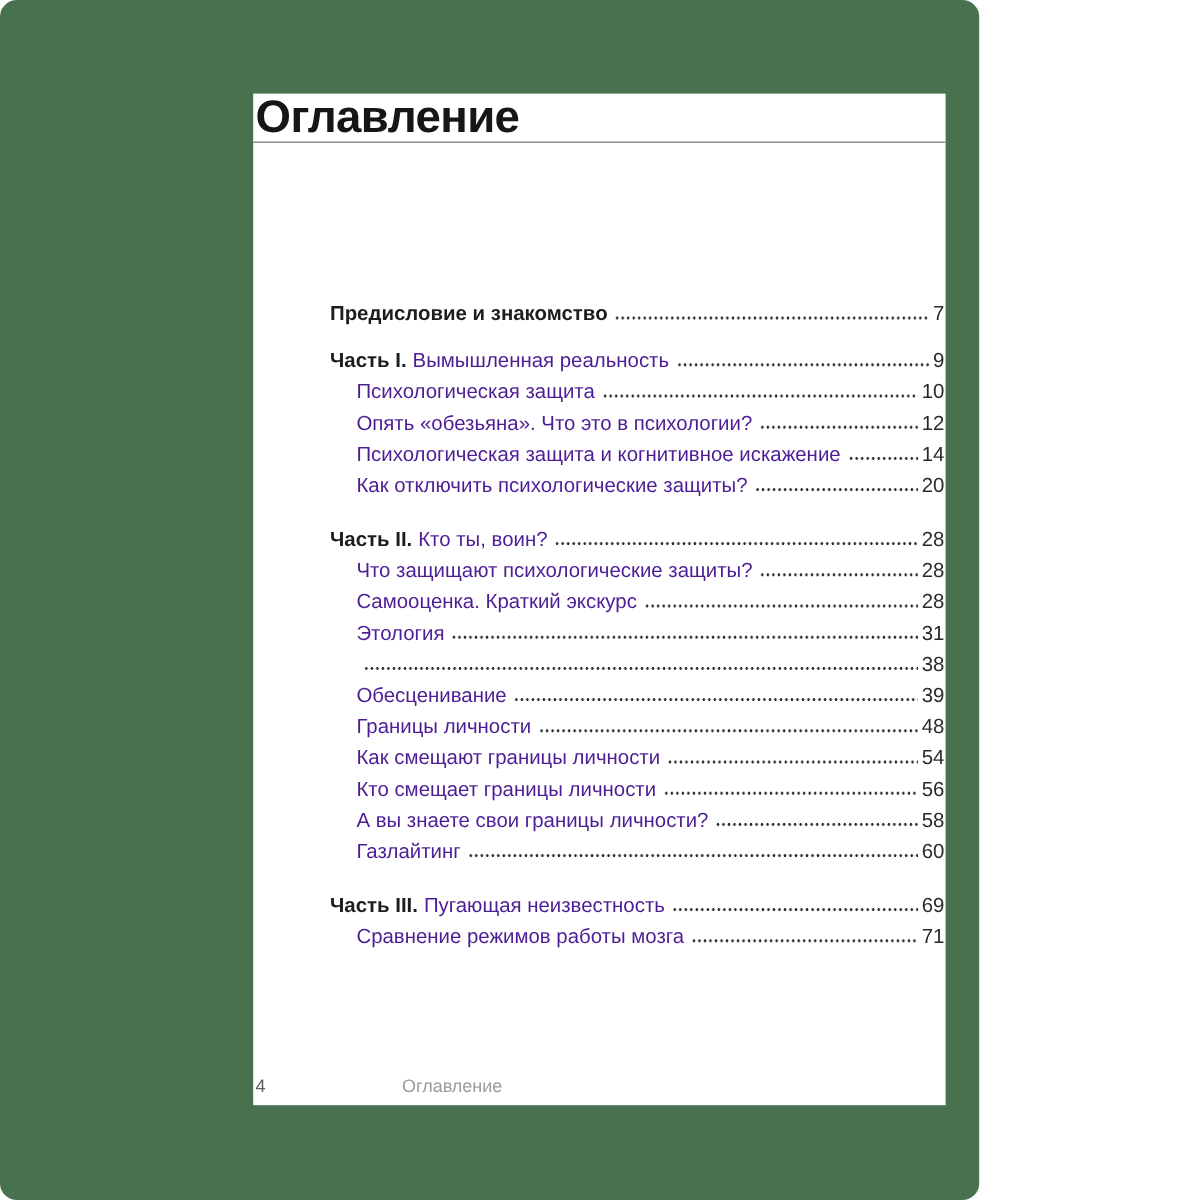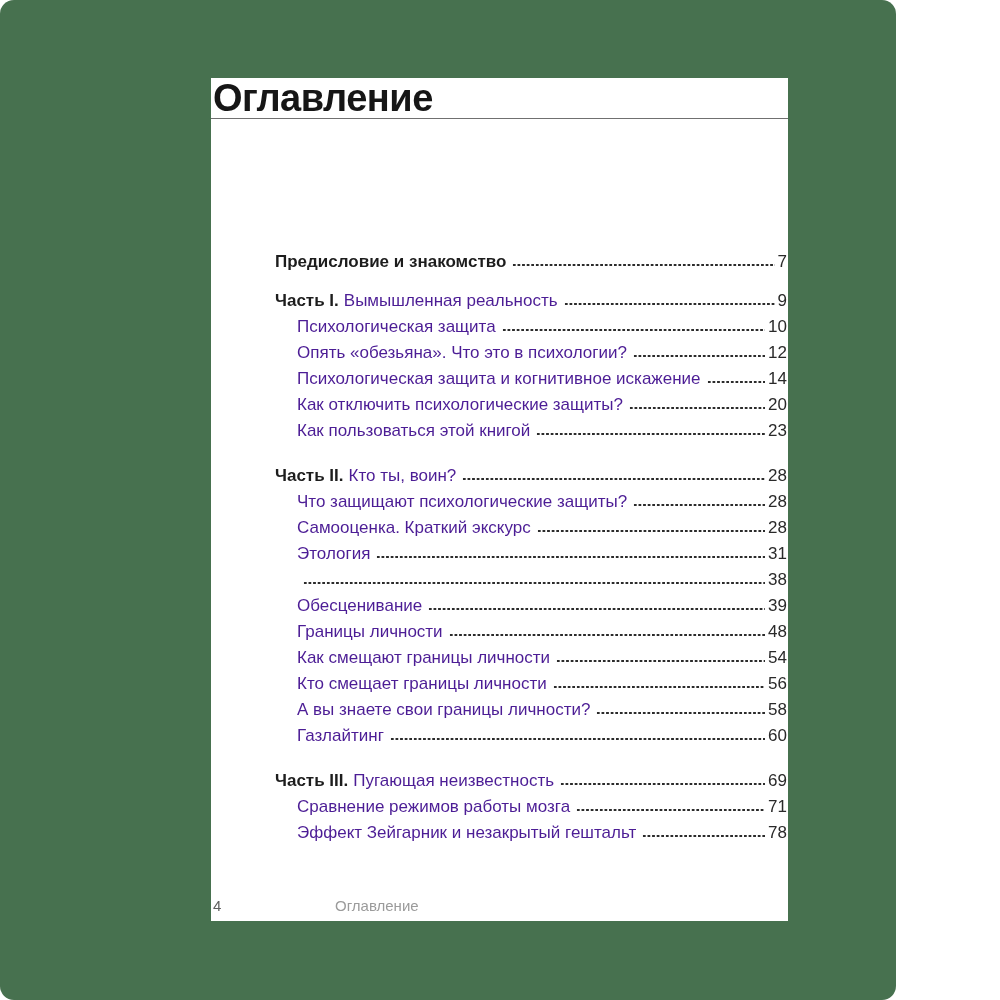--- a/index.html
+++ b/index.html
@@ -3,21 +3,21 @@
 <meta charset="utf-8">
 <style>
   * { margin: 0; padding: 0; box-sizing: border-box; }
   html, body { width: 1000px; height: 1000px; }
   body {
     font-family: "Liberation Sans", "DejaVu Sans", sans-serif;
     background: #ffffff;
   }
   .screen {
     position: relative;
-    width: 896px;
+    width: 816px;
     height: 1000px;
     background: #47714f;
     border-radius: 14px;
     overflow: hidden;
   }
   .page {
     position: absolute;
     left: 211px;
     top: 78px;
     width: 577px;
@@ -125,25 +125,20 @@
         <div class="toc-row indent-1">
           <span class="toc-text">Психологическая защита и когнитивное искажение</span>
           <span class="toc-dots"></span>
           <span class="toc-page-num">14</span>
         </div>
         <div class="toc-row indent-1">
           <span class="toc-text">Как отключить психологические защиты?</span>
           <span class="toc-dots"></span>
           <span class="toc-page-num">20</span>
         </div>
-        <div class="toc-row indent-1">
-          <span class="toc-text">Как пользоваться этой книгой</span>
-          <span class="toc-dots"></span>
-          <span class="toc-page-num">23</span>
-        </div>
         <div class="toc-row gap-before">
           <span class="toc-bold">Часть II.</span>
           <span class="toc-text after-bold">Кто ты, воин?</span>
           <span class="toc-dots"></span>
           <span class="toc-page-num">28</span>
         </div>
         <div class="toc-row indent-1">
           <span class="toc-text">Что защищают психологические защиты?</span>
           <span class="toc-dots"></span>
           <span class="toc-page-num">28</span>
@@ -195,25 +190,20 @@
         <div class="toc-row gap-before">
           <span class="toc-bold">Часть III.</span>
           <span class="toc-text after-bold">Пугающая неизвестность</span>
           <span class="toc-dots"></span>
           <span class="toc-page-num">69</span>
         </div>
         <div class="toc-row indent-1">
           <span class="toc-text">Сравнение режимов работы мозга</span>
           <span class="toc-dots"></span>
           <span class="toc-page-num">71</span>
-        </div>
-        <div class="toc-row indent-1">
-          <span class="toc-text">Эффект Зейгарник и незакрытый гештальт</span>
-          <span class="toc-dots"></span>
-          <span class="toc-page-num">78</span>
         </div>
       </div>
 
     <div class="page-footer">
       <span class="footer-page-number">4</span>
       <span class="footer-section">Оглавление</span>
     </div>
 
   </div>
 </div>

